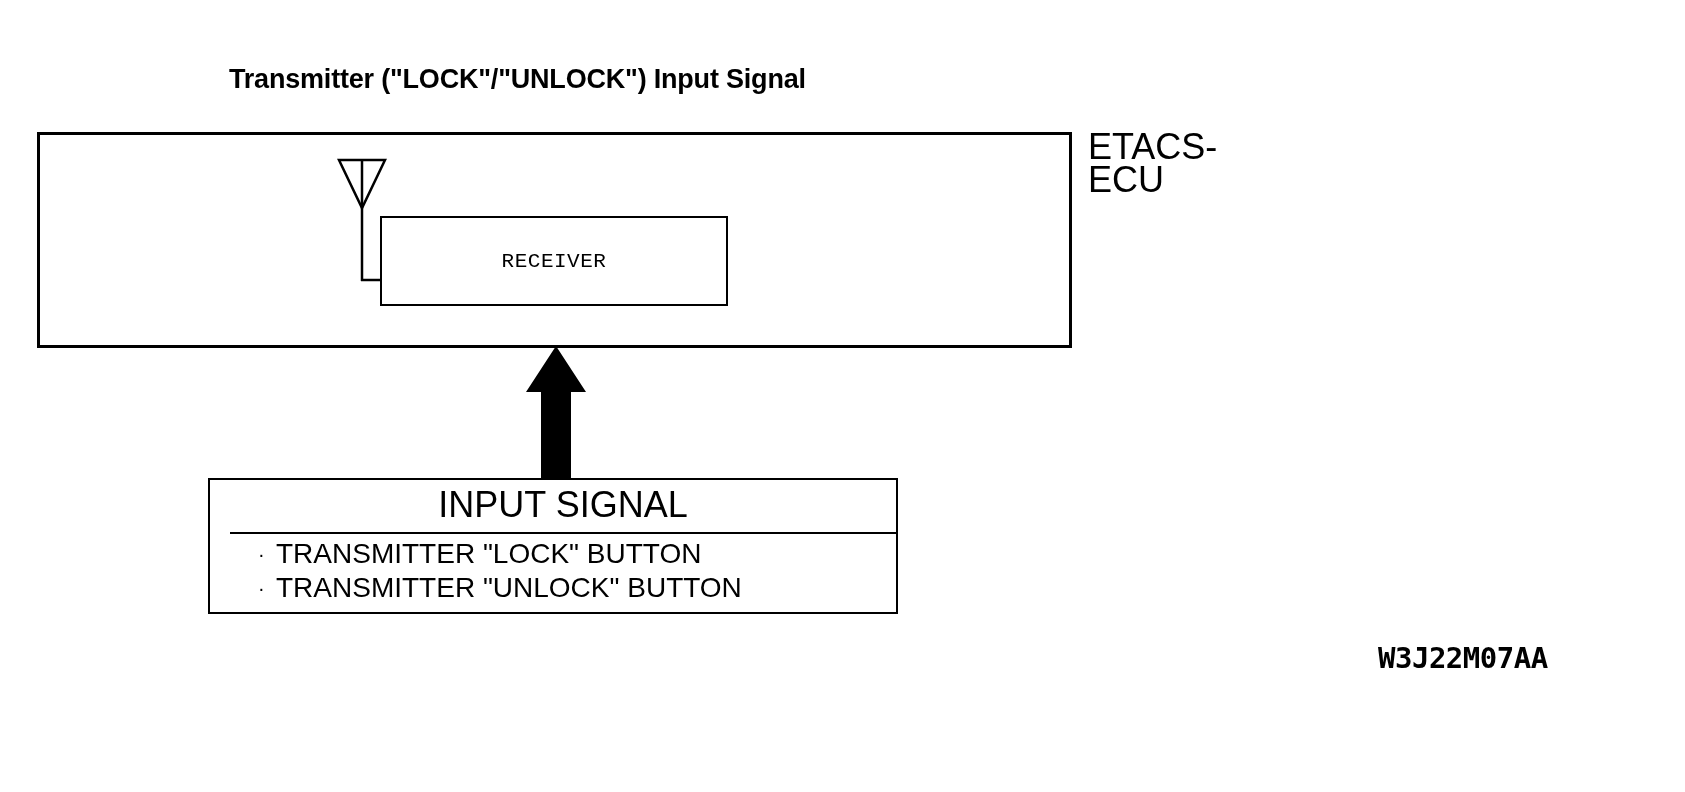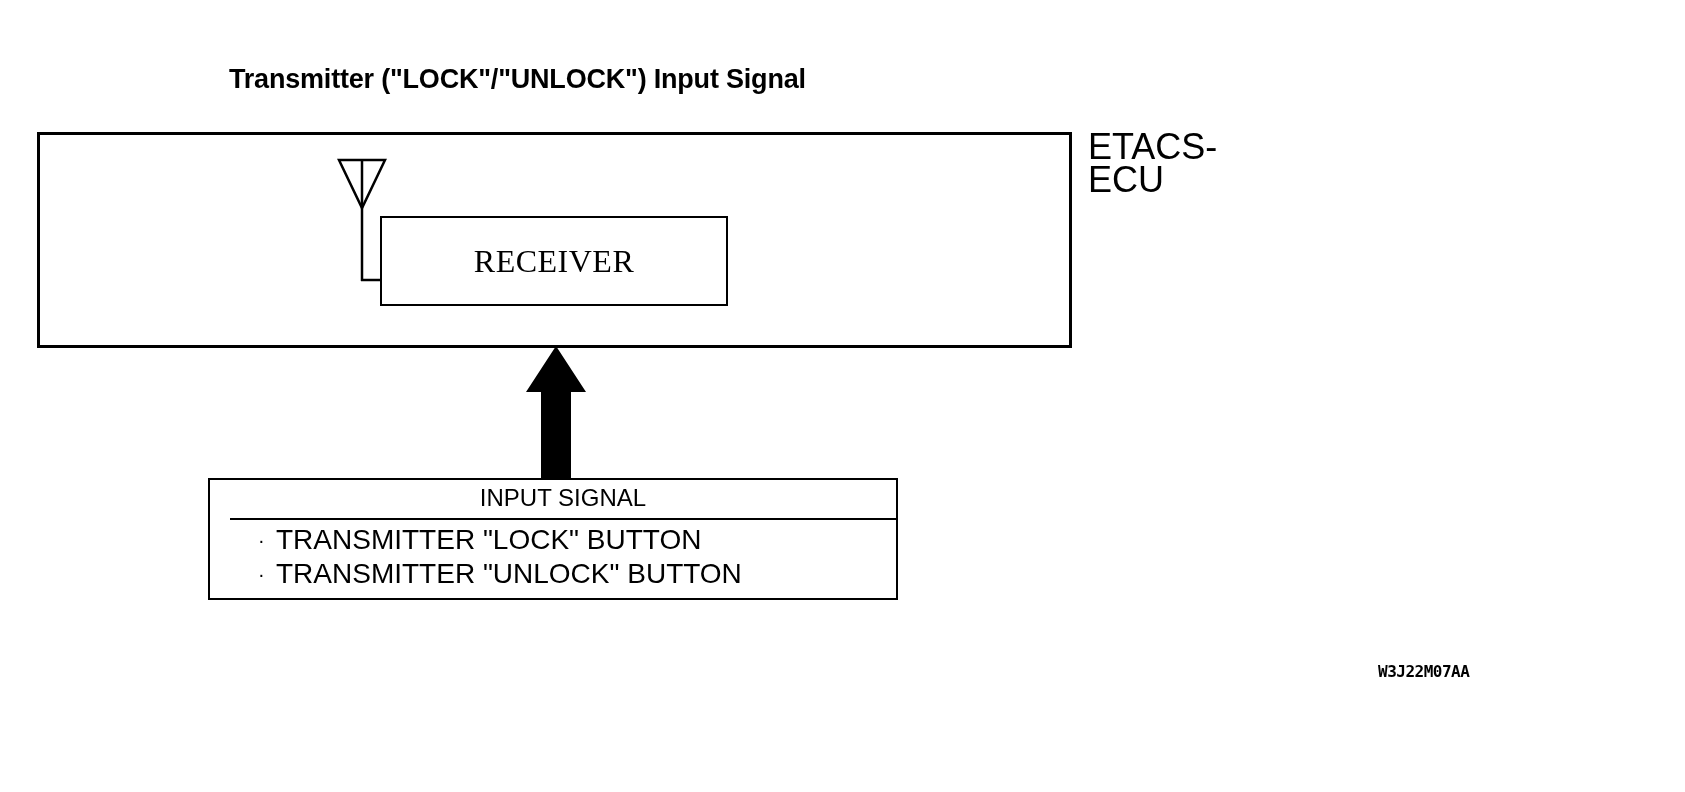--- a/index.html
+++ b/index.html
@@ -71,22 +71,22 @@
     width: 348px;
     height: 90px;
     border: 2.5px solid #000000;
     box-sizing: border-box;
     background: #ffffff;
     display: flex;
     align-items: center;
     justify-content: center;
   }
   .receiver-label {
-    font-size: 32px;
-    font-family: Liberation Serif, serif;
+    font-size: 21px;
+    font-family: Liberation Mono, monospace;
     letter-spacing: 0.5px;
   }
 
   
   .input-arrow {
     position: absolute;
     left: 518px;
     top: 344px;
     width: 76px;
     height: 140px;
@@ -97,21 +97,21 @@
     position: absolute;
     left: 208px;
     top: 478px;
     width: 690px;
     border: 2.5px solid #000000;
     box-sizing: border-box;
     background: #ffffff;
   }
   .signal-header {
     text-align: center;
-    font-size: 24px;
+    font-size: 36px;
     padding: 4px 0 6px 0;
     border-bottom: 2.5px solid #000000;
     font-family: "Liberation Sans", sans-serif;
     margin-left: 20px;
   }
   .signal-body {
     padding: 3px 0 7px 0;
   }
   .signal-row {
     font-size: 28px;
@@ -123,22 +123,22 @@
     display: inline-block;
     width: 18px;
     font-size: 20px;
     vertical-align: 2px;
   }
 
   
   .ref-code {
     position: absolute;
     left: 1378px;
-    top: 662px;
-    font-size: 16px;
+    top: 641px;
+    font-size: 29px;
     font-weight: bold;
     font-family: "DejaVu Sans Mono", monospace;
     letter-spacing: -0.5px;
     white-space: nowrap;
   }
 </style>
 </head>
 <body>
 
 <div id="canvas">

